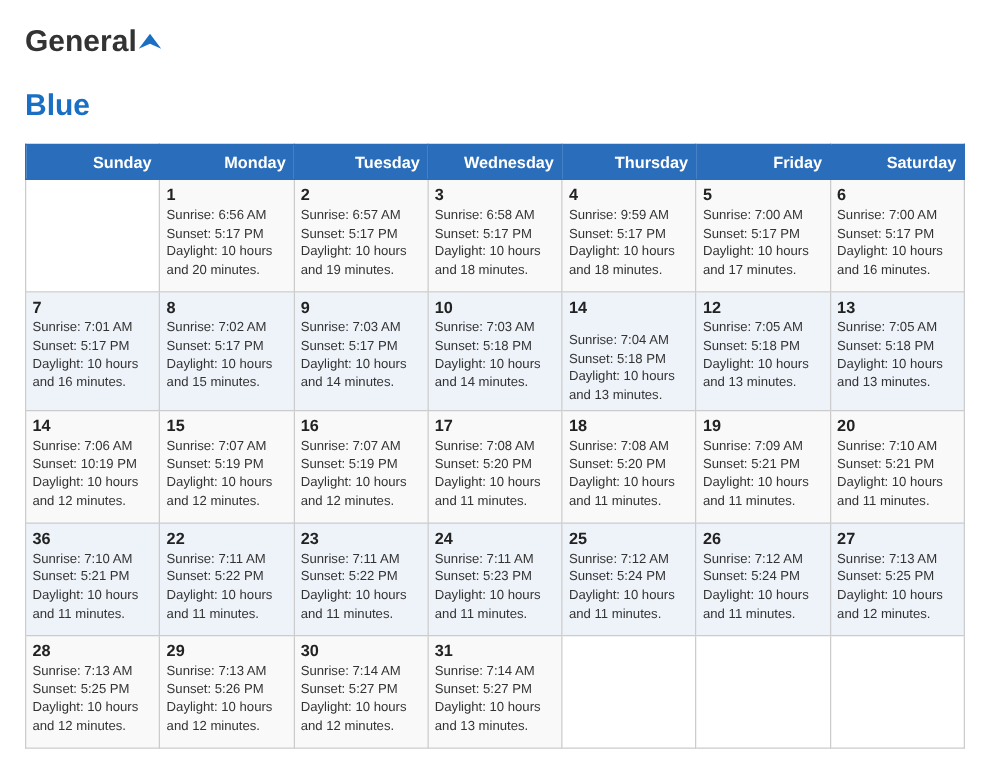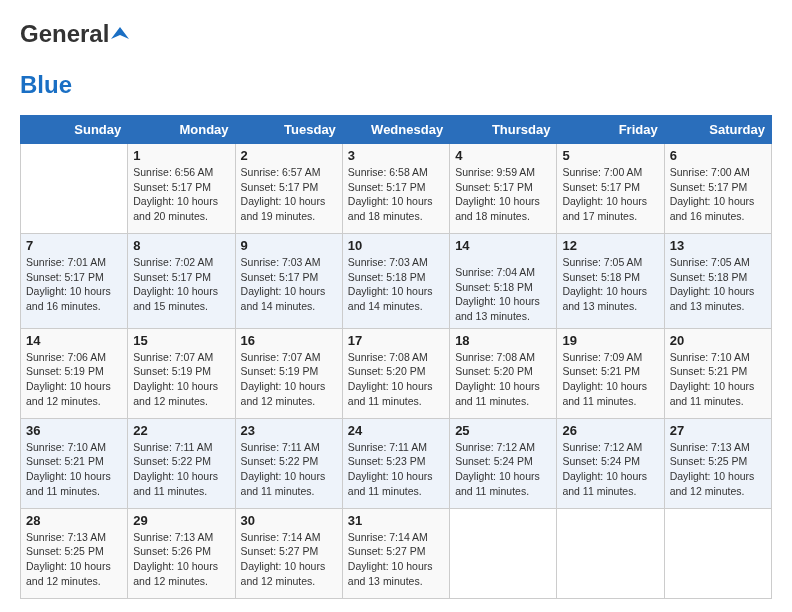--- a/index.html
+++ b/index.html
@@ -187,21 +187,21 @@
           <div class="cell-info" style="white-space: pre-line;">Sunrise: 7:05 AM
 Sunset: 5:18 PM
 Daylight: 10 hours
 and 13 minutes.</div>
         </td>
       </tr>
       <tr>
         <td>
           <span class="day-number">14</span>
           <div class="cell-info" style="white-space: pre-line;">Sunrise: 7:06 AM
-Sunset: 5:19 PM
+Sunset: 10:19 PM
 Daylight: 10 hours
 and 12 minutes.</div>
         </td>
         <td>
           <span class="day-number">15</span>
           <div class="cell-info" style="white-space: pre-line;">Sunrise: 7:07 AM
 Sunset: 5:19 PM
 Daylight: 10 hours
 and 12 minutes.</div>
         </td>

